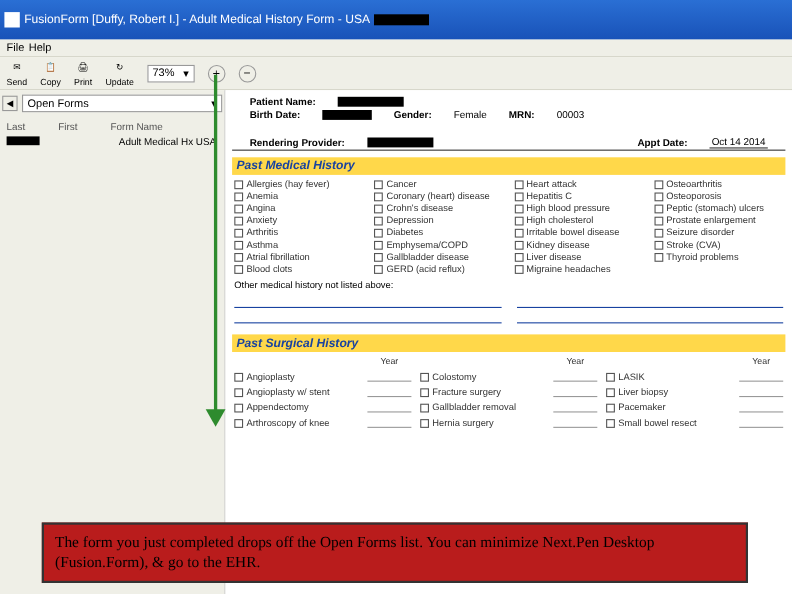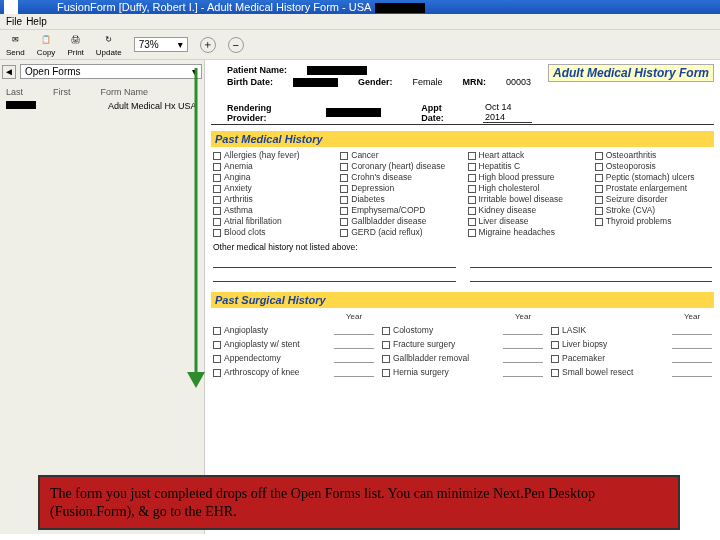--- a/index.html
+++ b/index.html
@@ -1,27 +1,27 @@
 <!DOCTYPE html>
 <html><head>
 <meta charset="utf-8">
 <style>
   * { box-sizing: border-box; margin: 0; padding: 0; }
   body { font-family: Tahoma, Arial, sans-serif; font-size: 10px; background: #fff; width: 720px; height: 540px; overflow: hidden; position: relative; }
 
-  .titlebar { background: linear-gradient(#2a6fd4, #1952b8); color: #fff; height: 14px; display: flex; align-items: center; padding: 0 4px; font-size: 11px; gap: 35px; }
+  .titlebar { background: linear-gradient(#2a6fd4, #1952b8); color: #fff; height: 36px; display: flex; align-items: center; padding: 0 4px; font-size: 11px; }
   .titlebar .icon-app { width: 14px; height: 14px; background: #fff; margin-right: 4px; display: inline-block; }
   .titlebar .title-text::after { content:""; display:inline-block; width:50px; height:10px; background:#000; vertical-align:middle; margin-left:4px; }
 
   .menubar { background: #efefe7; height: 16px; display: flex; align-items: center; padding: 0 6px; font-size: 10px; gap: 4px; border-bottom: 1px solid #d4d4c8; }
 
   .toolbar { background: #efefe7; height: 30px; display: flex; align-items: center; padding: 2px 6px; gap: 12px; border-bottom: 1px solid #d4d4c8; }
   .tbtn { display: flex; flex-direction: column; align-items: center; font-size: 8px; gap: 1px; }
   .tbtn .ticon { width: 16px; height: 14px; display: flex; align-items: center; justify-content: center; }
-  .zoombox { display:flex; align-items:center; gap:19px; background:#fff; border:1px solid #999; padding:1px 4px; font-size:10px; }
+  .zoombox { display:flex; align-items:center; gap:8px; background:#fff; border:1px solid #999; padding:1px 4px; font-size:10px; }
   .zoombtn { width:16px; height:16px; border:1px solid #999; border-radius:50%; display:flex; align-items:center; justify-content:center; font-size:11px; }
 
   .workspace { display: flex; height: calc(540px - 66px); }
   .sidebar { width: 205px; background: #efefe7; border-right: 1px solid #ccc; padding: 4px 2px; }
   .side-top { display:flex; align-items:center; gap:4px; margin-bottom: 6px; }
   .side-top .back-icon { width:14px; height:14px; border:1px solid #999; display:flex; align-items:center; justify-content:center; }
   .side-top .open-forms-select { background:#fff; border:1px solid #999; padding:1px 4px; font-size:10px; flex:1; display:flex; justify-content:space-between; align-items:center; }
   .side-cols { display:flex; gap:30px; font-size:9px; color:#555; padding: 2px 4px; }
   .side-row { display:flex; gap:12px; padding: 2px 4px; font-size:9px; align-items:flex-start; }
   .side-row .redacted { display:inline-block; width:30px; height:8px; background:#000; }
@@ -131,21 +131,20 @@
         </div>
         <div class="hdr-row" style="margin-top:13px;">
           <span class="hdr-label">Rendering Provider:</span>
           <span class="hdr-val-red"></span>
           <span style="flex:1"></span>
           <span class="hdr-label">Appt Date:</span>
           <span style="border-bottom:1px solid #333;padding:0 2px;">Oct 14 2014</span>
         </div>
       </div>
       <div class="form-header-right">
-        <div class="adult-title">Adult Medical History Form</div>
       </div>
     </div>
 
     <div class="sect">
       <div class="sect-h">Past Medical History</div>
       <div class="cond-grid" id="cond-grid">
           <div class="cond">
             <span class="cb"></span>
             <span>Allergies (hay fever)</span>
           </div>

